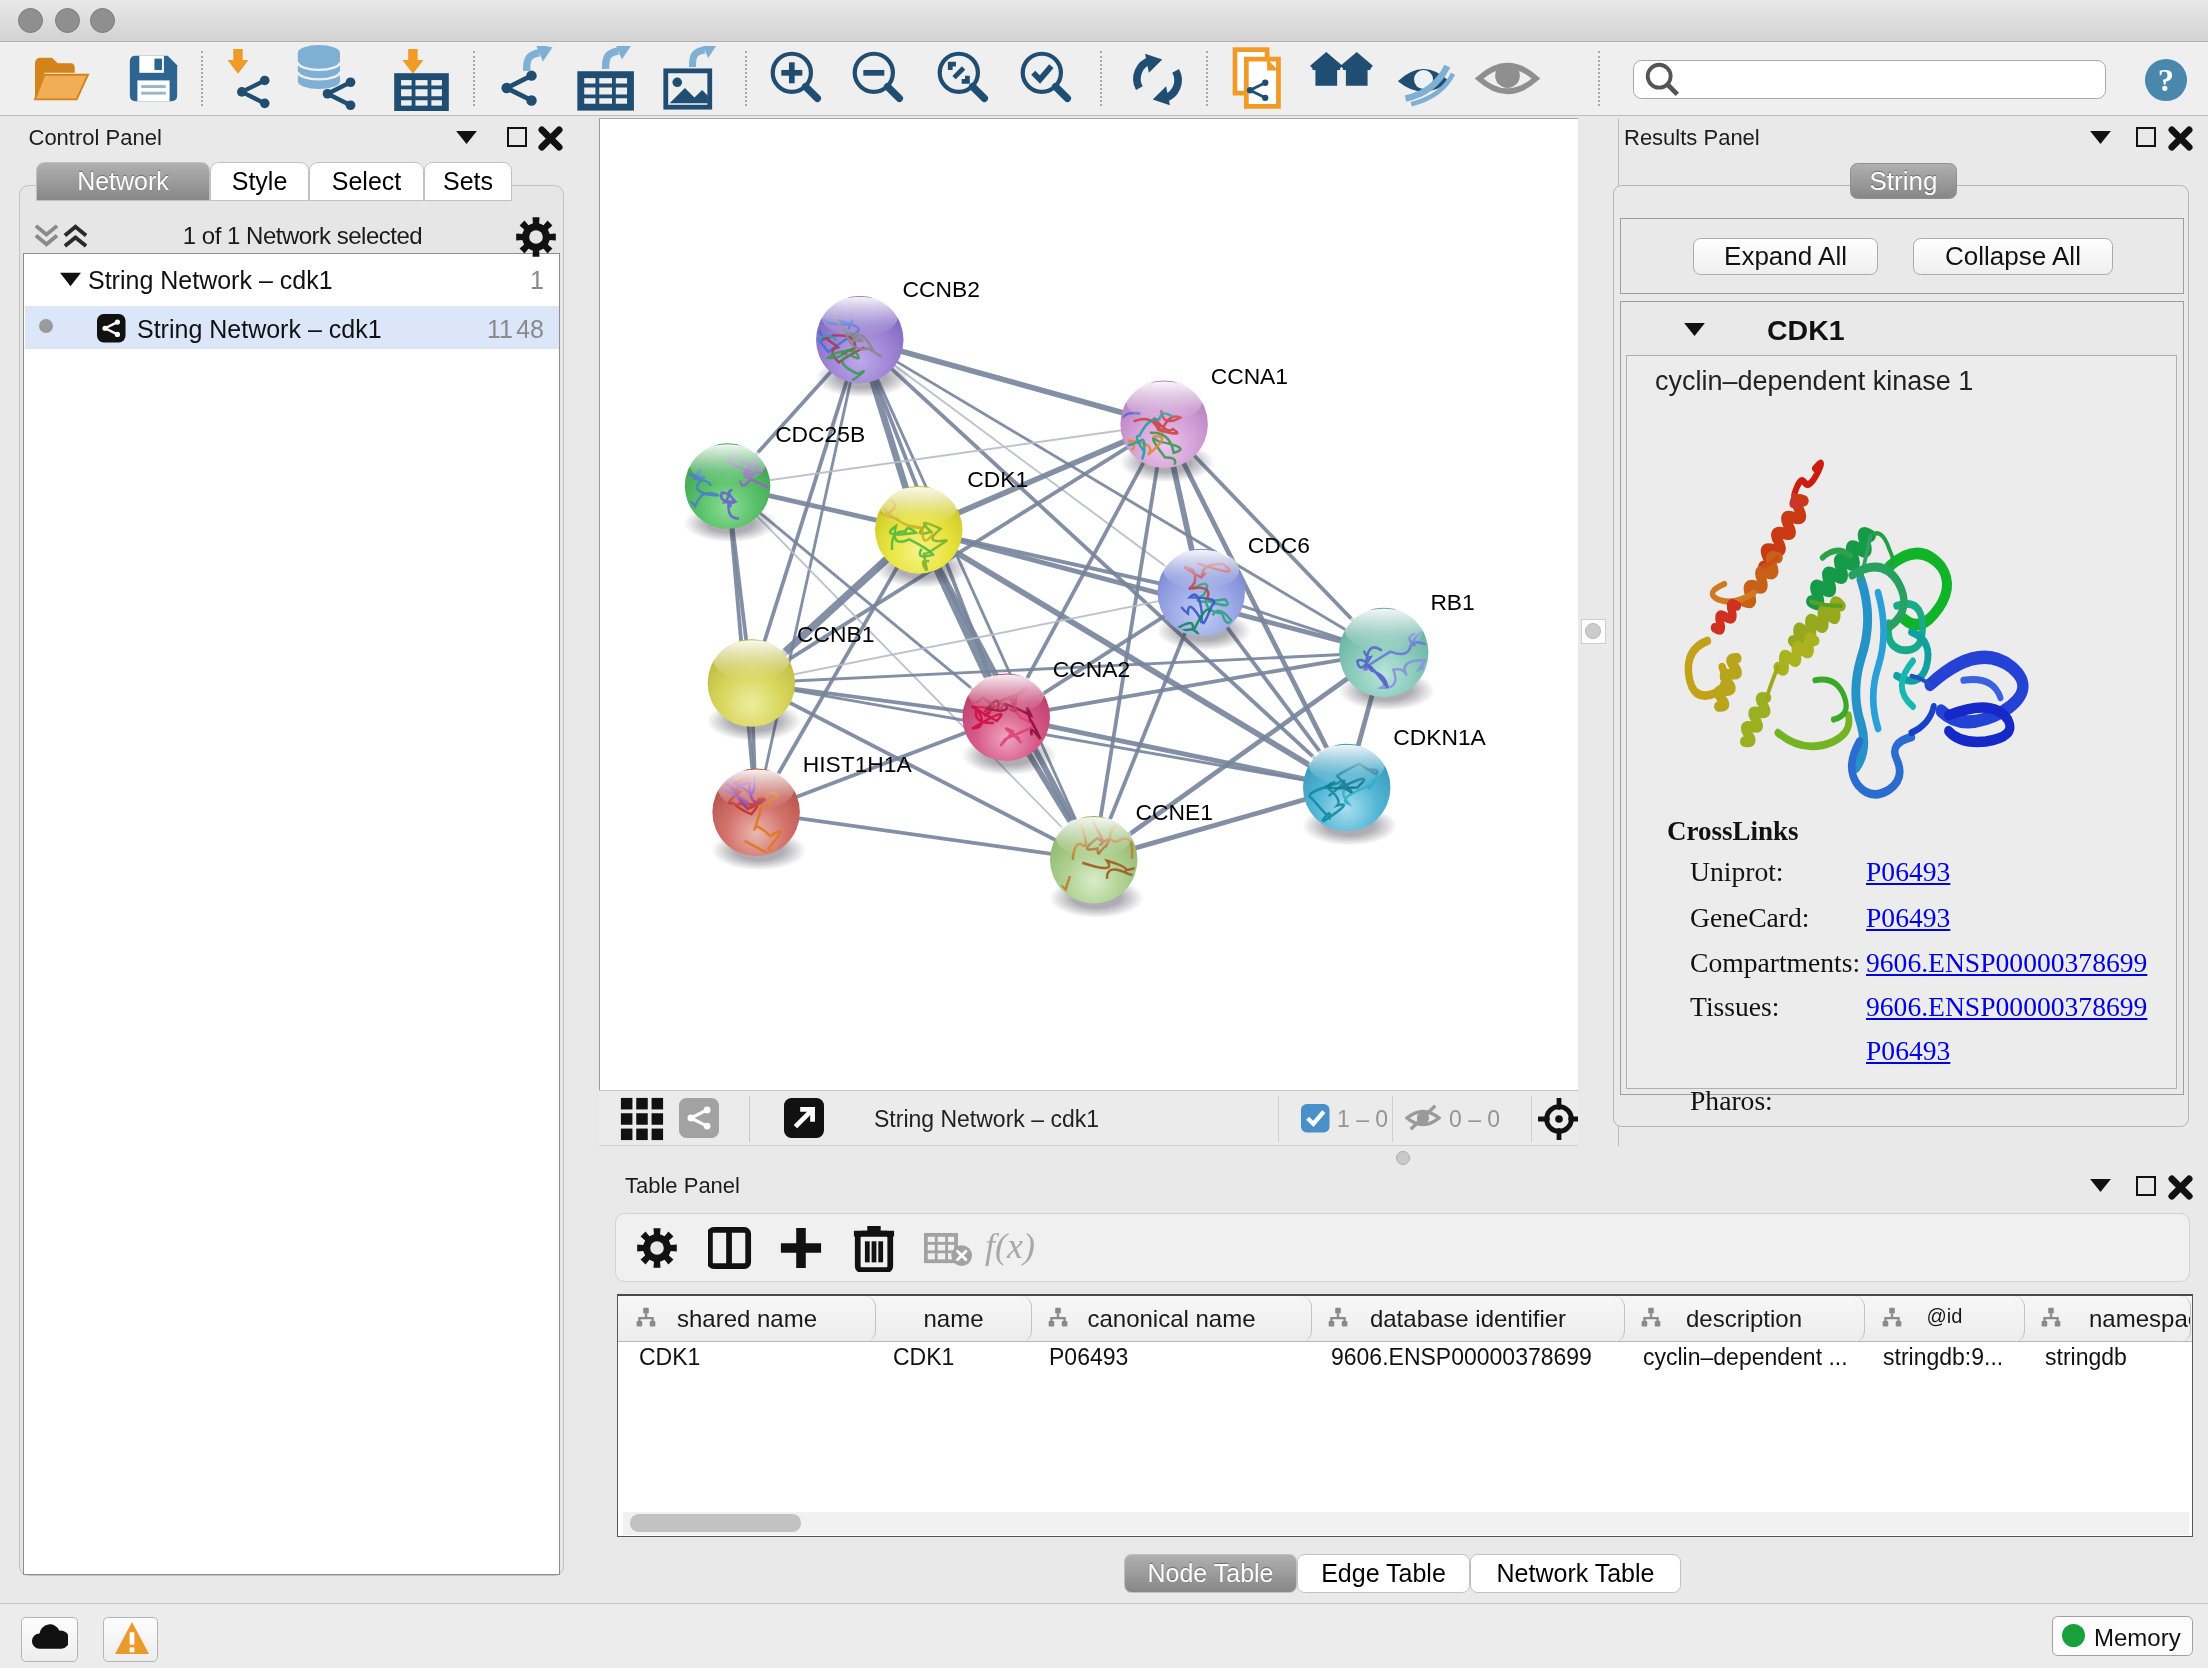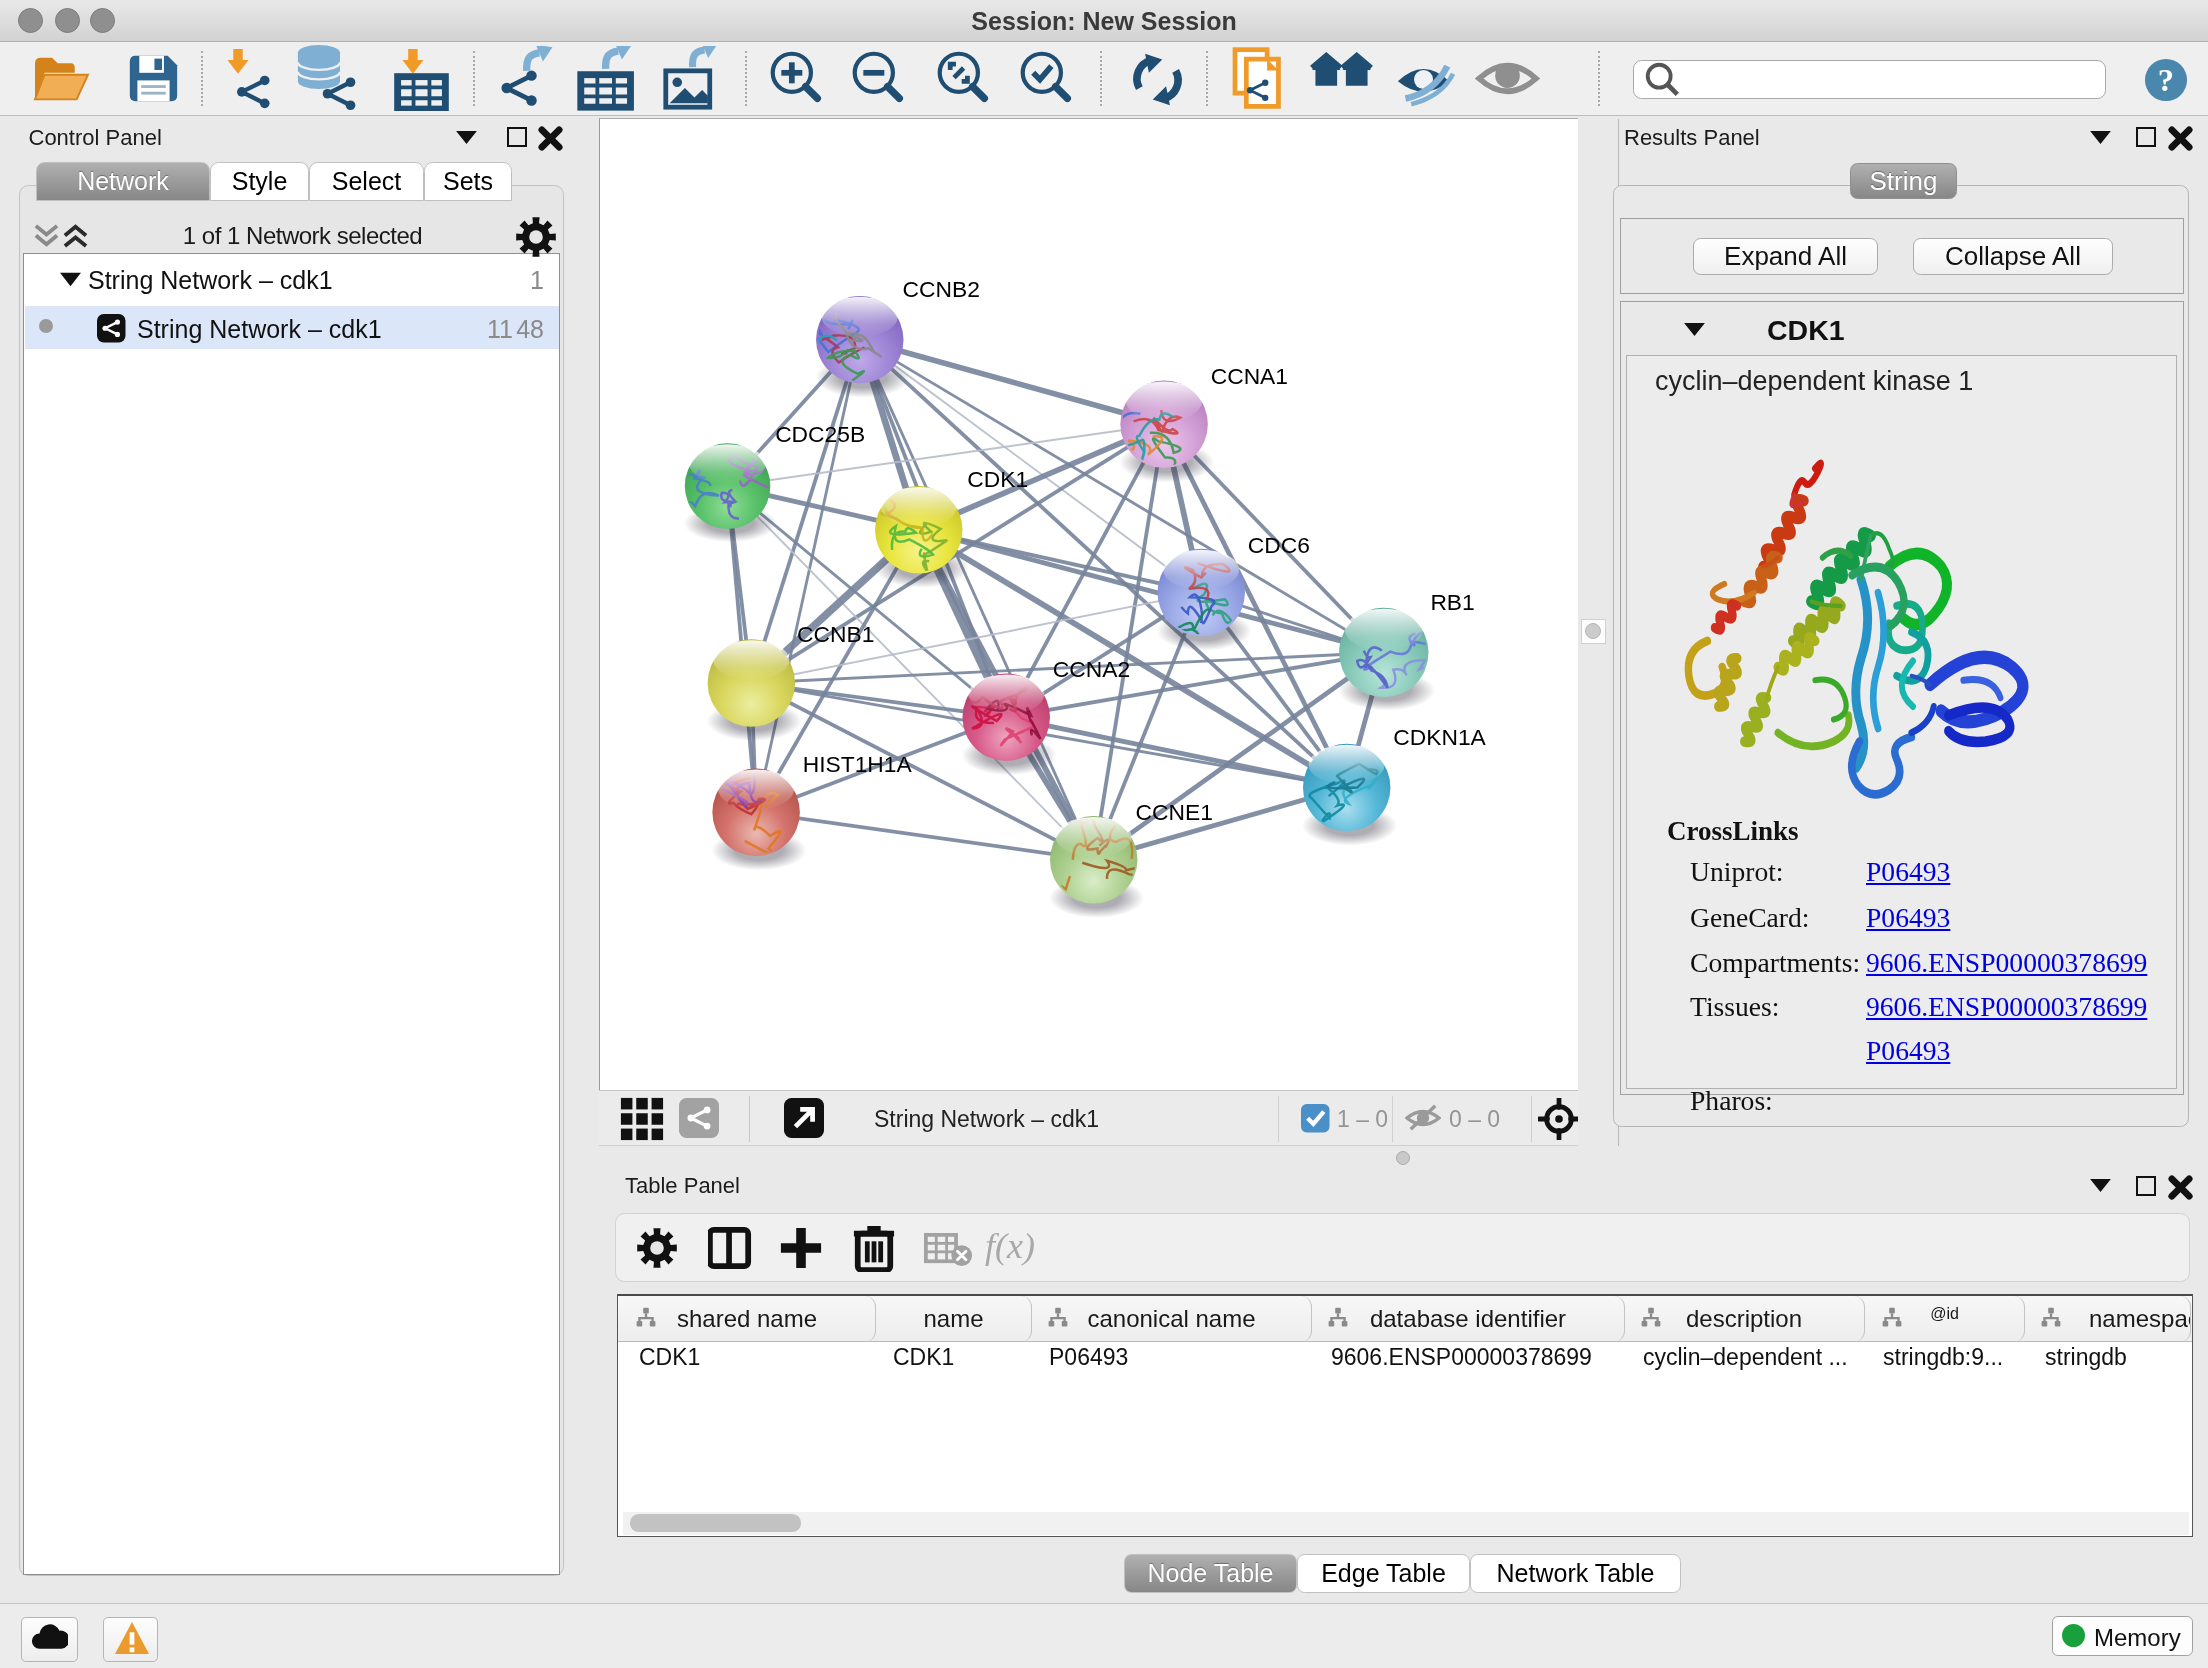--- a/index.html
+++ b/index.html
@@ -44,21 +44,20 @@
   #statusbar { left:0; top:1603px; width:2208px; height:66px; background:#ececec; border-top:1px solid #c6c6c6; }
   .sbtn { position:absolute; top:1617px; height:45px; background:linear-gradient(#fdfdfd,#ededed);
     border:1.9px solid #b4b4b4; border-radius:4.8px; }
 </style>
 </head>
 <body>
 <div class="abs" id="titlebar">
   <div class="tl" style="left:18px;"></div>
   <div class="tl" style="left:55px;"></div>
   <div class="tl" style="left:90px;"></div>
-  <div id="title">Session: New Session</div>
 </div>
 <div class="abs" id="toolbar"></div>
 <div class="abs" id="searchbox"></div>
 <div class="tsep" style="left:201px"></div>
 <div class="tsep" style="left:473px"></div>
 <div class="tsep" style="left:745px"></div>
 <div class="tsep" style="left:1100px"></div>
 <div class="tsep" style="left:1206px"></div>
 <div class="tsep" style="left:1598px"></div>
 <svg class="abs" style="left:31px;top:52px" width="61" height="53" viewBox="0 0 64 56">
@@ -746,21 +745,21 @@
     <g fill="#8a8a8a">
       <rect x="13.0" y="4" width="6.0" height="6.0" rx="1"></rect>
       <rect x="6" y="18.0" width="6.0" height="6.0" rx="1"></rect>
       <rect x="20.0" y="18.0" width="6.0" height="6.0" rx="1"></rect>
     </g>
     <g stroke="#8a8a8a" stroke-width="2.5" fill="none">
       <path d="M16 10.0 L16 15.0 M9.0 18.0 L9.0 15.0 L23.0 15.0 L23.0 18.0"></path>
     </g>
   </svg>
 <div class="abs hcell" style="left:1865px;top:1296px;width:160px;">
-    <div class="hlabel" style="font-size:16px;">@id</div>
+    <div class="hlabel" style="font-size:20px;">@id</div>
   </div>
 <svg class="abs" style="left:1877px;top:1304px" width="30" height="30" viewBox="0 0 32 32">
     <g fill="#8a8a8a">
       <rect x="13.0" y="4" width="6.0" height="6.0" rx="1"></rect>
       <rect x="6" y="18.0" width="6.0" height="6.0" rx="1"></rect>
       <rect x="20.0" y="18.0" width="6.0" height="6.0" rx="1"></rect>
     </g>
     <g stroke="#8a8a8a" stroke-width="2.5" fill="none">
       <path d="M16 10.0 L16 15.0 M9.0 18.0 L9.0 15.0 L23.0 15.0 L23.0 18.0"></path>
     </g>

